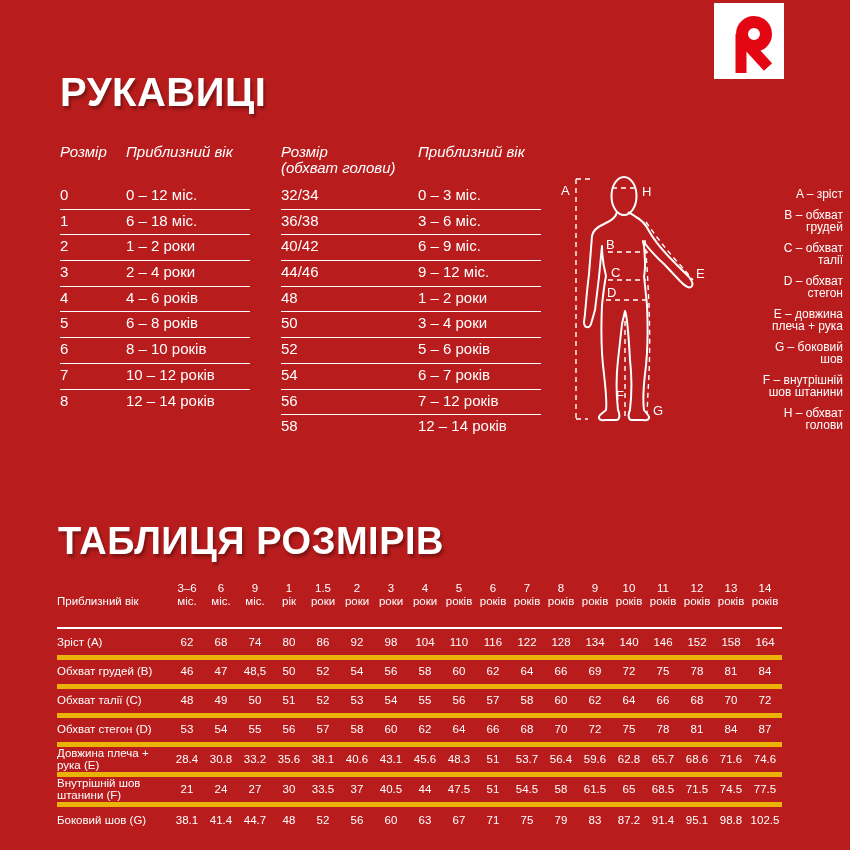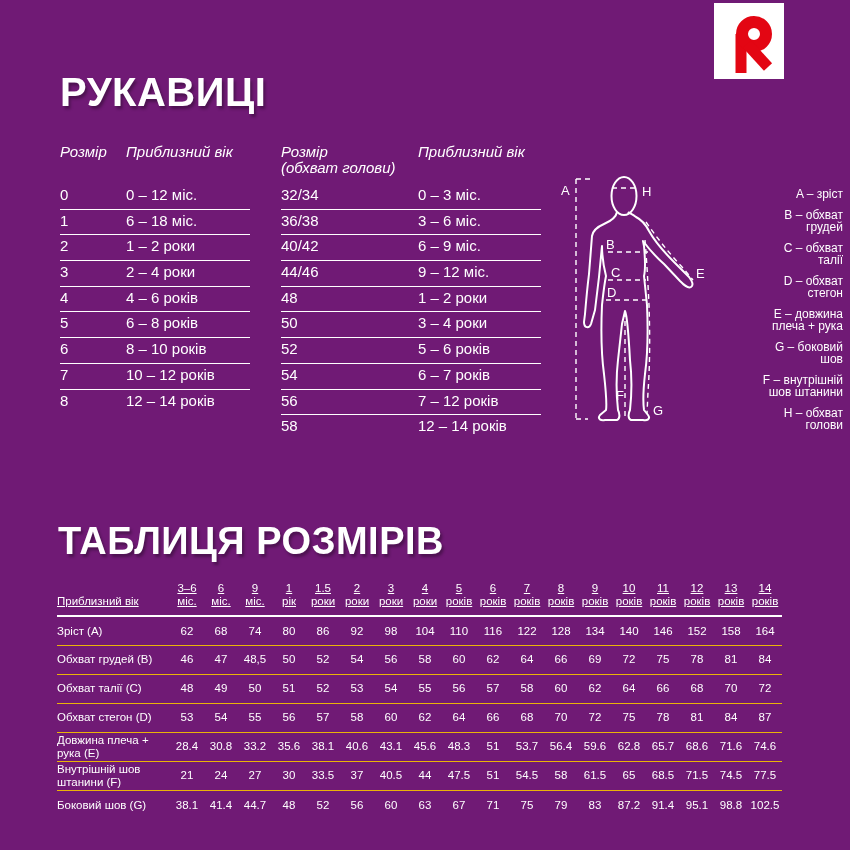--- a/index.html
+++ b/index.html
@@ -1,18 +1,18 @@
 <!DOCTYPE html>
 <html><head>
 <meta charset="utf-8">
 <style>
   html,body{margin:0;padding:0;}
   .page{
     position:relative;width:850px;height:850px;overflow:hidden;
-    background:#701a75;color:#fff;
+    background:#b91c1c;color:#fff;
     font-family:"Liberation Sans",sans-serif;
   }
   .big-title{
     position:absolute;font-size:40px;font-weight:bold;line-height:1;
     letter-spacing:0.5px;white-space:nowrap;
     text-shadow:2px 3px 3px rgba(0,0,0,0.32);
   }
   
   .logo-box{position:absolute;left:714px;top:3px;width:70px;height:76px;background:#ffffff;}
   
@@ -31,24 +31,24 @@
   .figure{position:absolute;left:556px;top:162px;}
   
   .size-table-wrap{position:absolute;left:57px;top:581px;}
   table.size{border-collapse:collapse;width:725px;table-layout:fixed;}
   table.size th,table.size td{
     font-weight:normal;font-size:11.5px;line-height:12.5px;color:#fff;
     text-align:center;padding:0;vertical-align:middle;
   }
   table.size col.lab{width:113px;}
   table.size .rowlab{text-align:left;padding-right:4px;}
-  table.size thead th{vertical-align:bottom;padding-bottom:8px;height:26px;text-decoration:underline;}
+  table.size thead th{vertical-align:bottom;padding-bottom:20px;height:26px;}
   table.size thead tr{border-bottom:2.5px solid #fff;}
   table.size tbody tr{height:29px;}
-  table.size tbody tr + tr{border-top:1px solid #eab308;}
+  table.size tbody tr + tr{border-top:5px solid #eab308;}
 </style>
 </head>
 <body>
 
 <div class="page">
 
   <div class="logo-box">
     <svg width="70" height="76" viewBox="0 0 70 76">
       <g stroke="#e30613" fill="none">
         <path d="M27,70 L27,31" stroke-width="11"></path>

